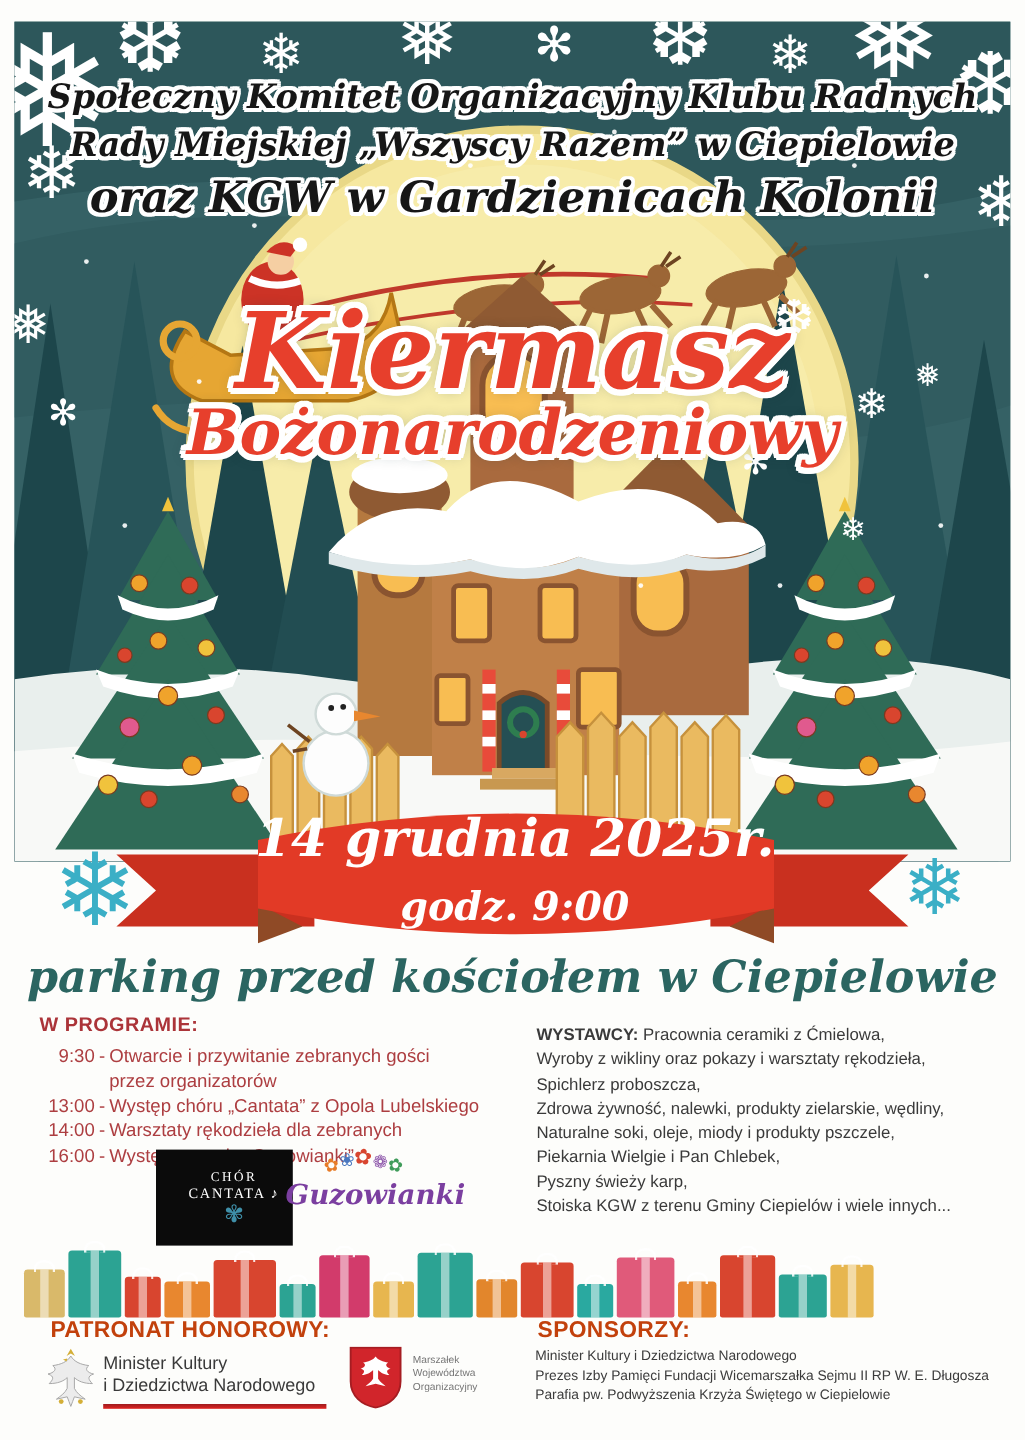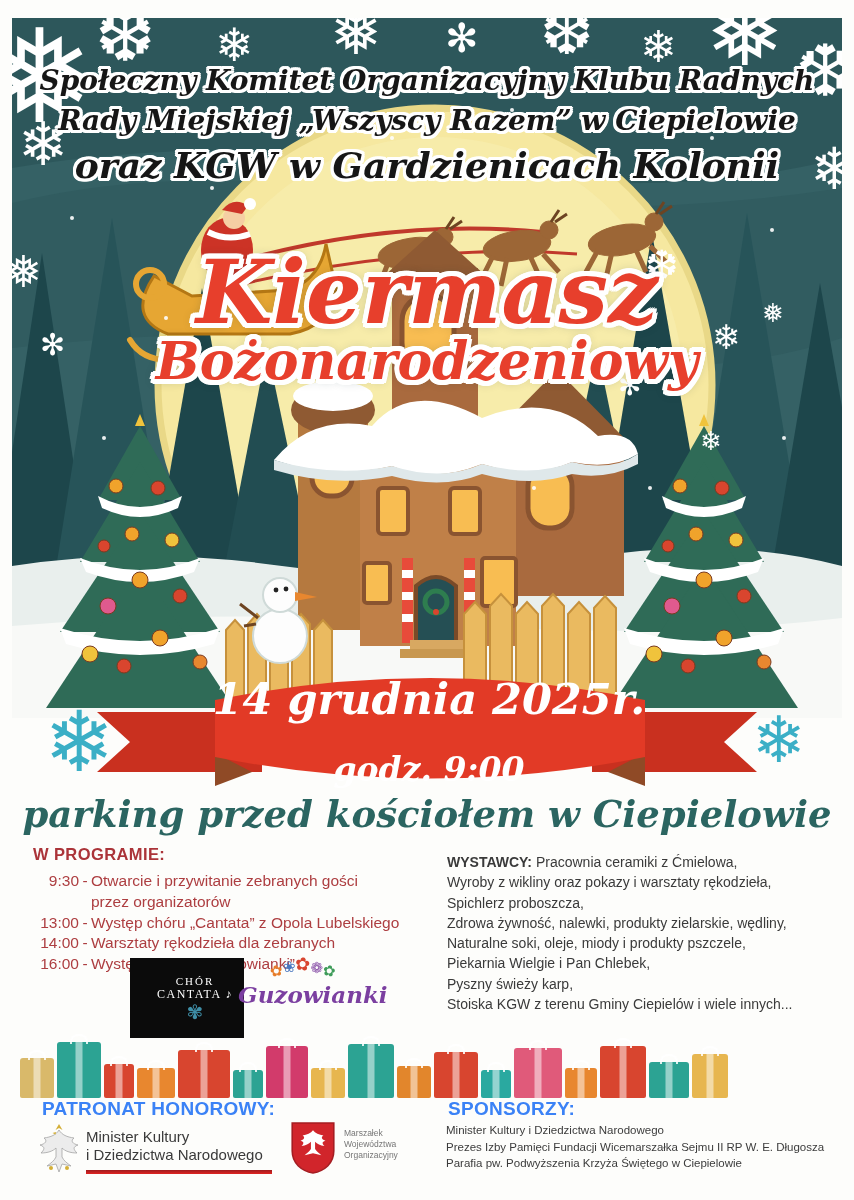--- a/index.html
+++ b/index.html
@@ -57,21 +57,21 @@
   
   .gifts{position:absolute;left:12px;top:1034px;width:830px;height:64px;display:flex;
         align-items:flex-end;gap:3px;padding:0 8px;box-sizing:border-box;z-index:5;}
   .gift{position:relative;border-radius:3px 3px 2px 2px;flex:0 0 auto;}
   .gift::after{content:"";position:absolute;left:50%;top:0;bottom:0;width:7px;
         transform:translateX(-50%);background:rgba(255,255,255,.5);}
   .gift::before{content:"";position:absolute;left:50%;top:-8px;width:14px;height:8px;
         transform:translateX(-50%);border:2px solid rgba(255,255,255,.85);border-bottom:none;
         border-radius:8px 8px 0 0;}
   
-  .foot-h{position:absolute;font-size:19px;font-weight:800;color:#3b82f6;letter-spacing:.3px;}
+  .foot-h{position:absolute;font-size:19px;font-weight:800;color:#c2410c;letter-spacing:.3px;}
   .minister{position:absolute;left:36px;top:1122px;width:250px;}
   .minister .txt{position:absolute;left:50px;top:6px;font-size:15px;line-height:1.18;color:#3a3a3a;}
   .minister .bar{position:absolute;left:50px;top:48px;width:186px;height:4px;
         background:linear-gradient(#9e1b1e,#e02421);}
   .marshal{position:absolute;left:290px;top:1122px;width:130px;}
   .marshal .txt{position:absolute;left:54px;top:6px;font-size:8.5px;line-height:1.3;color:#767676;}
   .sponsors{position:absolute;left:446px;top:1122px;width:402px;font-size:11.5px;line-height:1.45;
         color:#3c3c3c;}
 </style>
 </head>
@@ -287,21 +287,21 @@
   <div class="ribbon-wrap">
     <svg width="830" height="160" viewBox="0 0 830 160">
       <path d="M250,62 L85,62 L118,92 L85,122 L250,122 Z" fill="#c9301f"></path>
       <path d="M580,62 L745,62 L712,92 L745,122 L580,122 Z" fill="#c9301f"></path>
       <polygon points="203,103 240,122 203,136" fill="#8f4a26"></polygon>
       <polygon points="633,103 596,122 633,136" fill="#8f4a26"></polygon>
       <path d="M203,50 Q418,6 633,50 L633,107 Q418,150 203,107 Z" fill="#e23a26"></path>
     </svg>
   </div>
   <div class="ribbon-text" style="top:674px;font-size:43px;">14 grudnia 2025r.</div>
-  <div class="ribbon-text" style="top:736px;font-size:33px;margin-top:14px;">godz. 9:00</div>
+  <div class="ribbon-text" style="top:736px;font-size:33px;">godz. 9:00</div>
 
   <span class="blueflake" style="left:44px;top:700px;font-size:84px;">❄</span>
   <span class="blueflake" style="left:752px;top:708px;font-size:64px;">❄</span>
 
   <div class="location">parking przed kościołem w Ciepielowie</div>
 
   <div class="program">
     <h3>W PROGRAMIE:</h3>
     <div class="prog-item">
       <span class="t">9:30</span>

